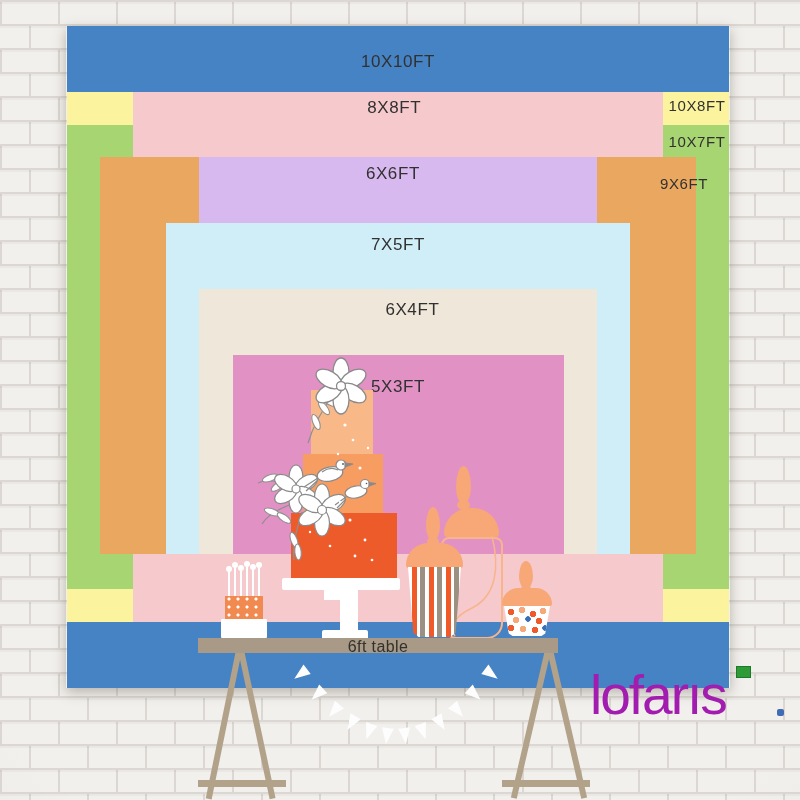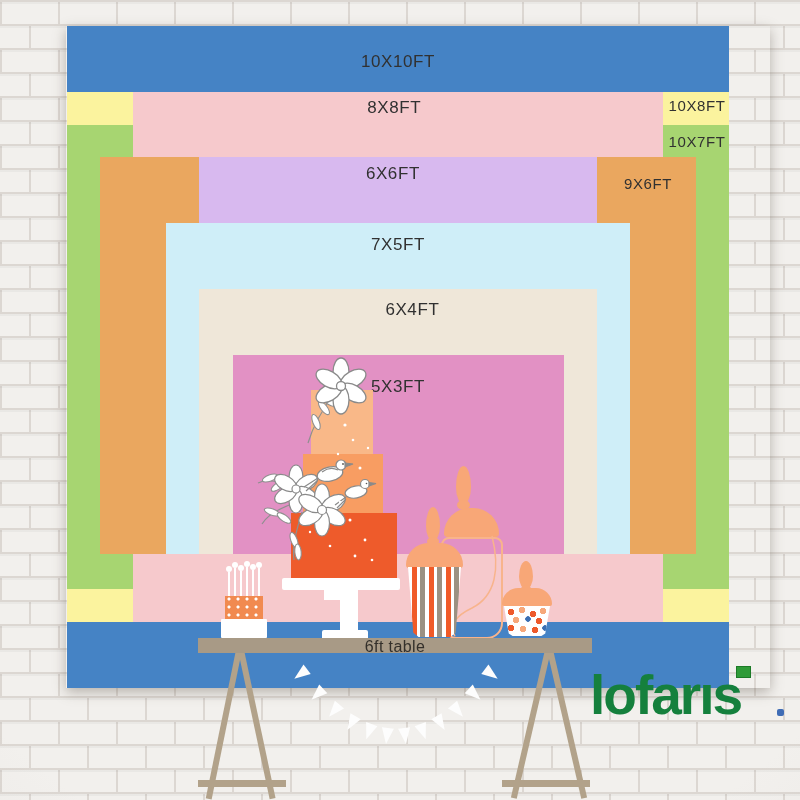--- a/index.html
+++ b/index.html
@@ -7,62 +7,62 @@
          font-family:"Liberation Sans",sans-serif;}
   .wall{position:absolute;inset:0;background-color:#f2f0ed;
     background-image:
       radial-gradient(130% 130% at 50% 40%, rgba(255,255,255,0) 55%, rgba(175,170,162,.28) 100%),
       repeating-linear-gradient(180deg, #dcd7d2 0 2px, rgba(0,0,0,0.035) 2px 4px, transparent 4px 24px),
       conic-gradient(from 270deg at 2px 22px, #dcd7d2 0 90deg, transparent 90deg),
       conic-gradient(from 270deg at 2px 22px, #dcd7d2 0 90deg, transparent 90deg);
     background-size:auto,auto,58px 48px,58px 48px;
     background-position:0 0,0 0,0 2px,29px 26px;}
   #backdrops{position:absolute;left:66px;top:26px;width:664px;height:662px;
-    box-shadow:0 4px 12px rgba(90,80,70,.4);padding-left:40px;}
+    box-shadow:0 4px 12px rgba(90,80,70,.4);}
   .rect{position:absolute;}
   .lbl{position:absolute;font-size:17px;line-height:17px;font-weight:400;
        color:#313131;letter-spacing:.6px;text-align:center;white-space:nowrap;}
   .lbl.side{font-size:15px;line-height:15px;}
   .abs{position:absolute;}
   
   #scene{position:absolute;inset:0;}
   .leg{position:absolute;width:6px;height:152px;background:#b2a28a;}
   .crossbar{position:absolute;width:88px;height:7px;background:#b2a28a;}
-  .tabletop{position:absolute;left:198px;top:638px;width:394px;height:15px;
+  .tabletop{position:absolute;left:198px;top:638px;width:360px;height:15px;
     background:#a89a86;z-index:30;text-align:center;}
   .tabletop span{font-size:16px;line-height:15px;color:#34302b;letter-spacing:.4px;}
   .stick{position:absolute;width:2px;background:#fff;}
   .ball{position:absolute;width:6px;height:6px;border-radius:50%;background:#fff;}
   .dotblock{background-color:#f18a50;
     background-image:radial-gradient(circle at 4px 3px,#fff 1.3px,transparent 1.8px);
     background-size:9px 8px;}
   .peach{background:#f8a777;}
   .finial{border-radius:50% 50% 50% 50%/55% 55% 45% 45%;}
   .dome{border-radius:30px 30px 4px 4px;}
   #logo{position:absolute;left:590px;top:668px;z-index:40;}
-  #logo .txt{font-size:55px;line-height:1;font-weight:700;color:#15803d;
+  #logo .txt{font-size:55px;line-height:1;font-weight:400;color:#a21caf;
     letter-spacing:-2px;font-family:"Liberation Sans",sans-serif;}
 </style>
 </head>
 <body>
 
 <div id="stage">
   <div class="wall"></div>
 
   <div id="backdrops">
       <div class="rect" style="left: 1px; top: 0px; width: 662px; height: 662px; background: rgb(69, 131, 197); z-index: 1;"></div>
       <span class="lbl" style="left: 1px; width: 662px; top: 27px; z-index: 15;">10X10FT</span>
       <div class="rect" style="left: 1px; top: 66.2px; width: 662px; height: 529.6px; background: rgb(251, 243, 158); z-index: 2;"></div>
       <span class="lbl side" style="left: 571px; width: 120px; top: 72px; z-index: 15;">10X8FT</span>
       <div class="rect" style="left: 1px; top: 99.3px; width: 662px; height: 463.4px; background: rgb(167, 213, 113); z-index: 3;"></div>
       <span class="lbl side" style="left: 571px; width: 120px; top: 108px; z-index: 15;">10X7FT</span>
       <div class="rect" style="left: 67.2px; top: 66.2px; width: 529.6px; height: 529.6px; background: rgb(246, 201, 204); z-index: 4;"></div>
       <span class="lbl" style="left: 67.2px; width: 522px; top: 73px; z-index: 15;">8X8FT</span>
       <div class="rect" style="left: 34.1px; top: 130.8px; width: 595.8px; height: 397.2px; background: rgb(234, 167, 95); z-index: 5;"></div>
-      <span class="lbl side" style="left: 522px; width: 120px; top: 150px; z-index: 15;">9X6FT</span>
+      <span class="lbl side" style="left: 522px; width: 120px; top: 150px; z-index: 15; text-align: right;">9X6FT</span>
       <div class="rect" style="left: 133.4px; top: 130.8px; width: 397.2px; height: 397.2px; background: rgb(216, 185, 239); z-index: 6;"></div>
       <span class="lbl" style="left: 133.4px; width: 387px; top: 139px; z-index: 15;">6X6FT</span>
       <div class="rect" style="left: 100.3px; top: 197px; width: 463.4px; height: 331px; background: rgb(207, 238, 248); z-index: 7;"></div>
       <span class="lbl" style="left: 100.3px; width: 463.4px; top: 210px; z-index: 15;">7X5FT</span>
       <div class="rect" style="left: 133.4px; top: 263.2px; width: 397.2px; height: 264.8px; background: rgb(239, 231, 217); z-index: 8;"></div>
       <span class="lbl" style="left: 133.4px; width: 426px; top: 275px; z-index: 15;">6X4FT</span>
       <div class="rect" style="left: 166.5px; top: 329.4px; width: 331px; height: 198.6px; background: rgb(226, 145, 196); z-index: 9;"></div>
       <span class="lbl" style="left: 166.5px; width: 331px; top: 336px; z-index: 15; margin-top: 16px;">5X3FT</span>
     </div>
 

